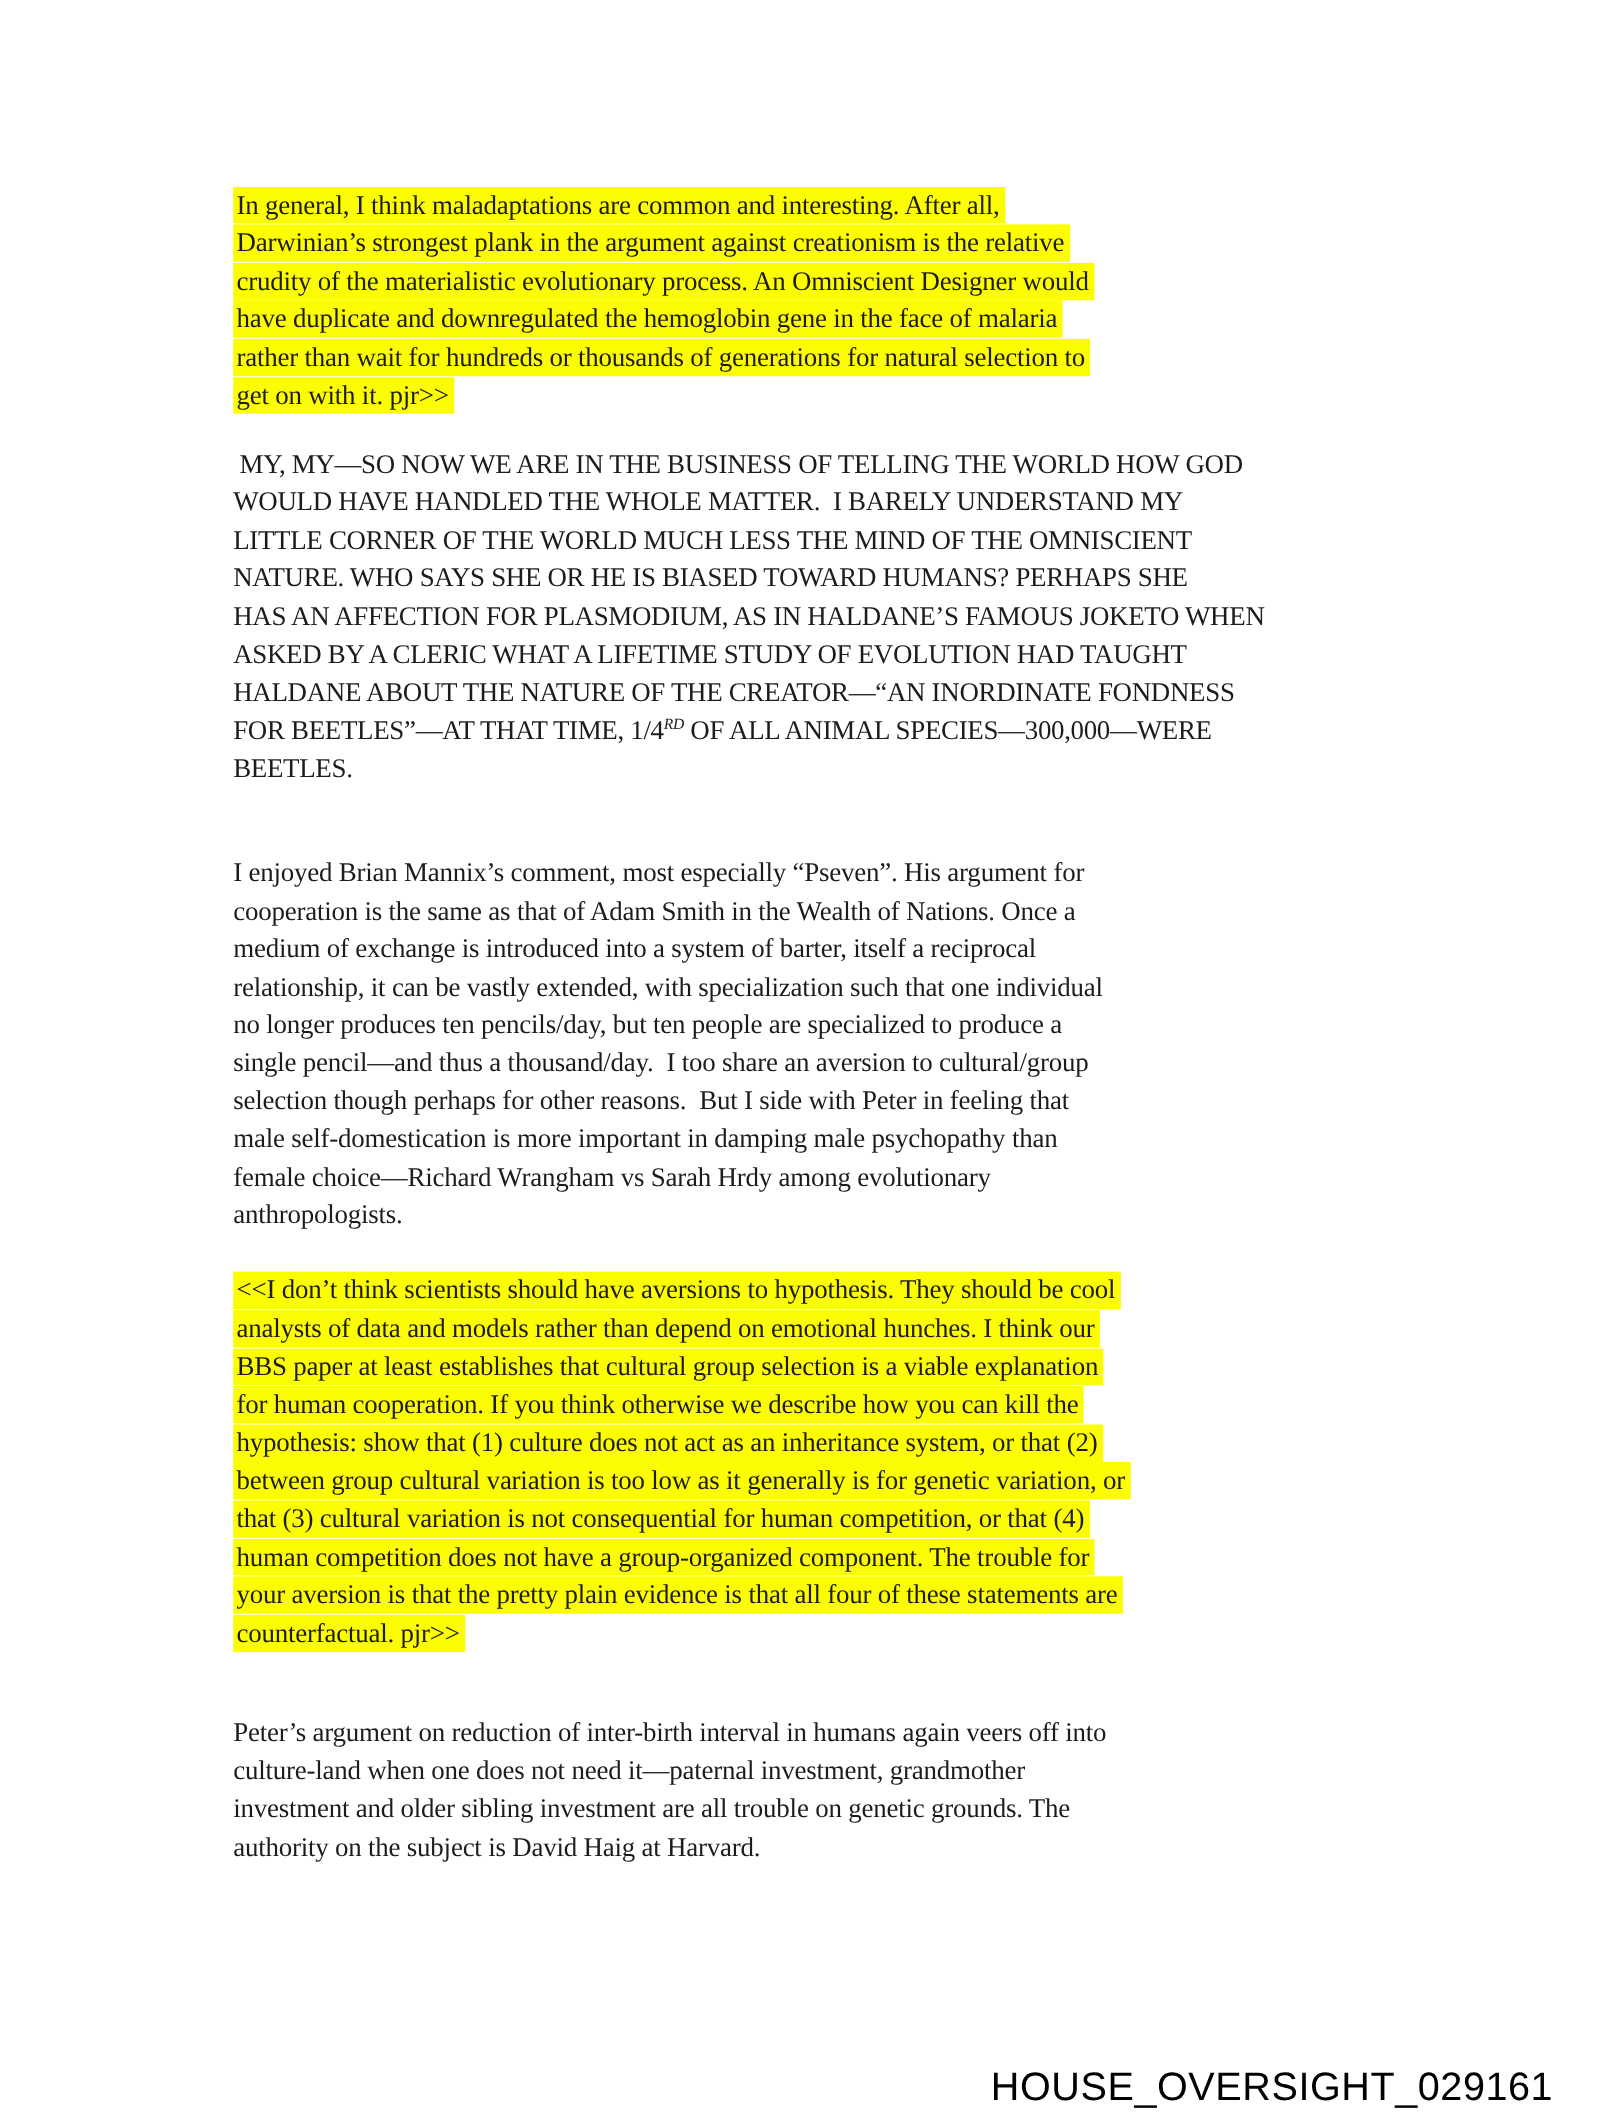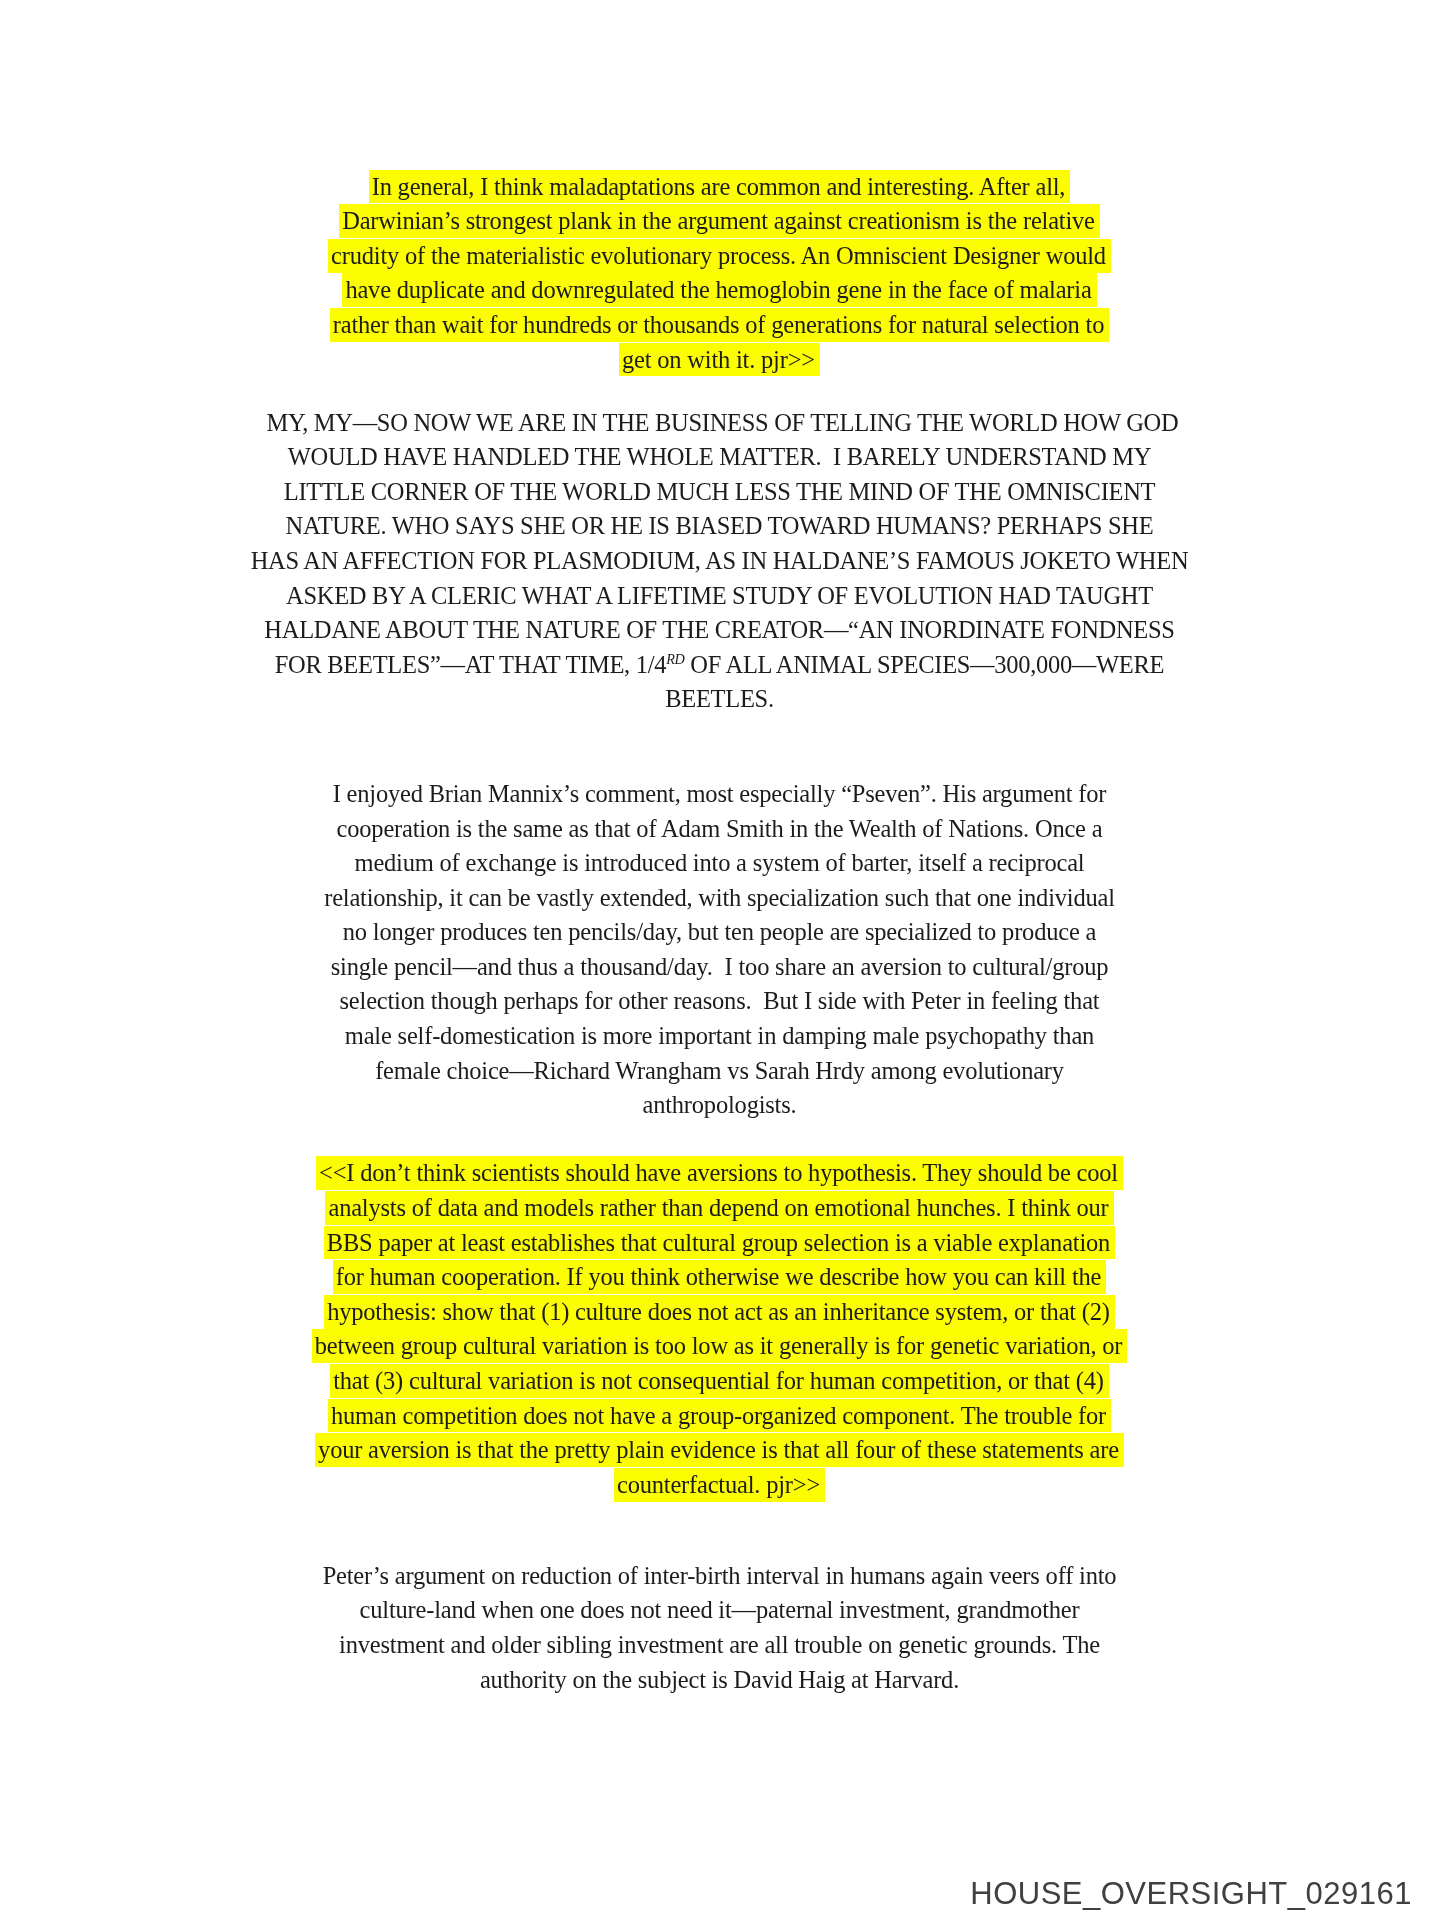--- a/index.html
+++ b/index.html
@@ -17,21 +17,20 @@
     left: 212px;
     top: 170px;
     width: 1015px;
   }
   .para {
     margin: 0;
     font-size: 24.5px;
     line-height: 34.6px;
     white-space: pre;           
     letter-spacing: -0.2px;
-    text-align: center;
   }
   .para.caps { letter-spacing: -0.3px; }
   .mt-p2 { margin-top: 28px; }
   .mt-p3 { margin-top: 60px; }
   .mt-p4 { margin-top: 34px; }
   .mt-p5 { margin-top: 56px; }
   .hl {
     background: #fcfc02;
     padding: 3.4px 5px 3.4px 3px;
     -webkit-box-decoration-break: clone;
@@ -42,22 +41,22 @@
     font-size: 0.58em;
     line-height: 0;
     vertical-align: super;
     font-style: italic;
   }
   .bates {
     position: absolute;
     top: 1876px;
     right: 41px;
     font-family: "Liberation Sans", "DejaVu Sans", sans-serif;
-    font-size: 31px;
-    color: #404040;
+    font-size: 36px;
+    color: #000000;
     letter-spacing: 0.5px;
     white-space: pre;
   }
 </style>
 </head>
 <body>
 
 <div class="page">
   <div class="content">
     <p class="para"><span class="hl">In general, I think maladaptations are common and interesting. After all,

